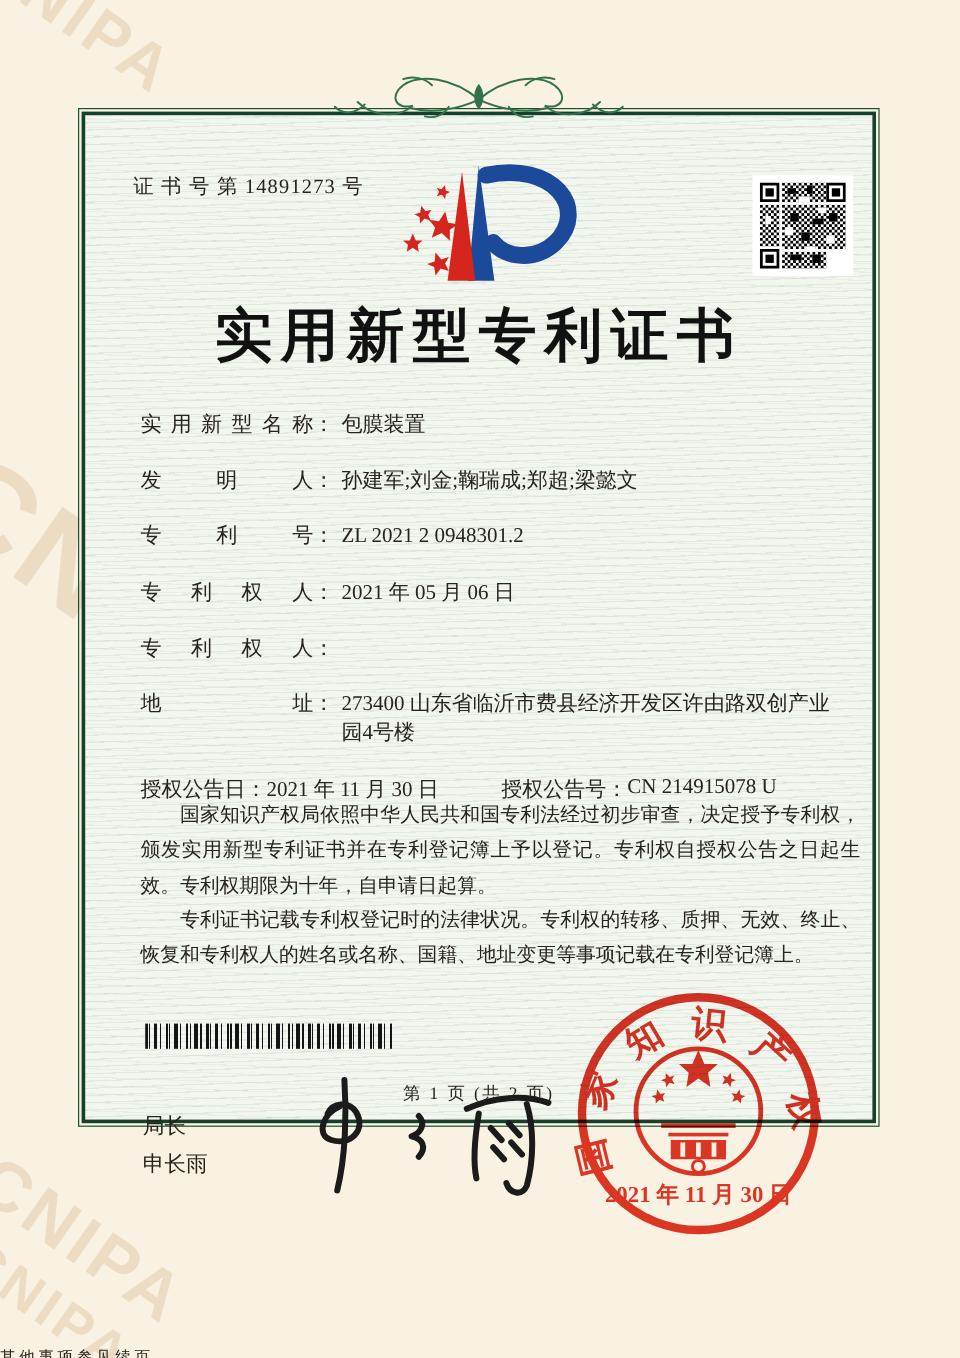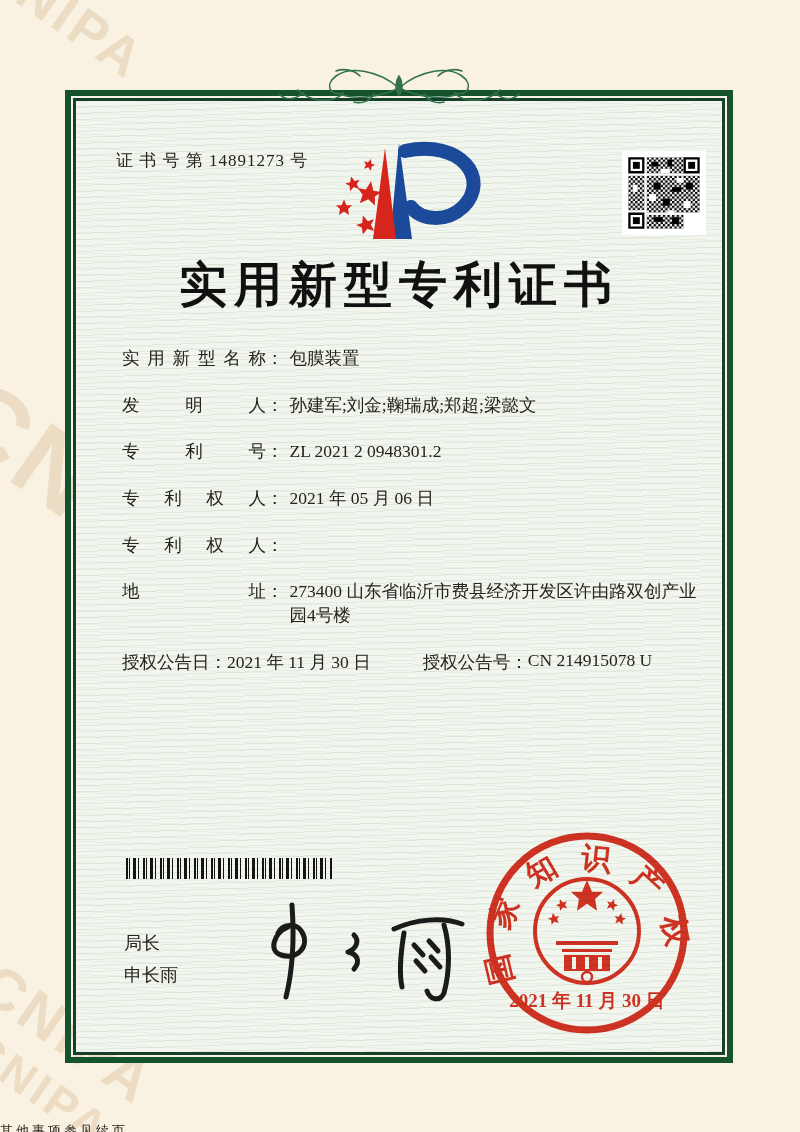--- a/index.html
+++ b/index.html
@@ -15,22 +15,22 @@
     font-weight:bold;color:rgba(199,162,112,0.26);
     transform:rotate(35deg);white-space:nowrap;z-index:1;letter-spacing:4px;
   }
   .wm1{left:-28px;top:-18px;font-size:54px;}
   .wm2{left:468px;top:330px;font-size:62px;color:rgba(205,190,150,0.30);}
   .wm3{left:-70px;top:440px;font-size:104px;}
   .wm4{left:-30px;top:1000px;font-size:58px;}
   .wm5{left:-40px;top:1062px;font-size:46px;}
   
   .frame{
-    position:absolute;left:65px;top:90px;width:668px;height:973px;
-    border:6px solid #14532d;padding:2px;box-sizing:border-box;z-index:2;
+    position:absolute;left:65px;top:90px;width:668px;height:849px;
+    border:1px solid #14532d;padding:2px;box-sizing:border-box;z-index:2;
   }
   .frame-inner{
     position:relative;width:100%;height:100%;box-sizing:border-box;
     border:3px solid #17402a;
     background-color:#f3f6ee;
     background-image:
       repeating-linear-gradient(178deg, rgba(130,170,140,0.16) 0 1px, rgba(0,0,0,0) 1px 6px),
       repeating-linear-gradient(2deg,  rgba(130,170,140,0.10) 0 1px, rgba(0,0,0,0) 1px 7px);
   }
   .ornament{position:absolute;left:50%;top:-37px;transform:translateX(-50%);z-index:3;}
@@ -201,20 +201,24 @@
           <span>2021 年 11 月 30 日</span>
         </span>
         <span class="grant-right">
           <span>授权公告号</span>
             <span>：</span>
           <span>CN 214915078 U</span>
         </span>
       </div>
     </div>
 
+    <div class="paras">
+      <p>国家知识产权局依照中华人民共和国专利法经过初步审查，决定授予专利权，颁发实用新型专利证书并在专利登记簿上予以登记。专利权自授权公告之日起生效。专利权期限为十年，自申请日起算。</p>
+      <p>专利证书记载专利权登记时的法律状况。专利权的转移、质押、无效、终止、恢复和专利权人的姓名或名称、国籍、地址变更等事项记载在专利登记簿上。</p>
+    </div>
 
     <div class="barcode"></div>
 
     <div class="signer">
       <div>局长</div>
       <div>申长雨</div>
     </div>
 
     <svg class="signature" width="270" height="110" viewBox="0 0 270 110">
       <g stroke="#1b1b1b" stroke-width="5" fill="none" stroke-linecap="round" stroke-linejoin="round">
@@ -248,16 +252,17 @@
         <use href="#st2" transform="translate(132,76) scale(0.62) rotate(20)"></use>
         <use href="#st2" transform="translate(140,90) scale(0.62) rotate(12)"></use>
         <rect x="76" y="112" width="62" height="4"></rect>
         <rect x="82" y="120" width="50" height="3"></rect>
         <path d="M84,126 h46 v16 h-46 Z M92,128 v12 h4 v-12 Z M105,128 v12 h4 v-12 Z M118,128 v12 h4 v-12 Z" fill-rule="evenodd"></path>
         <circle cx="107" cy="148" r="5" fill="none" stroke="#d92a19" stroke-width="2.5"></circle>
         <text x="107" y="178" text-anchor="middle" font-size="19" font-weight="bold" font-family="'Liberation Serif','DejaVu Serif',serif" fill="#d92a19">2021 年 11 月 30 日</text>
       </g>
     </svg>
 
+    <div class="page-note">第 1 页 (共 2 页)</div>
   </div>
 </div>
 
 <div class="cont-note">其他事项参见续页</div>
 
 </body></html>

